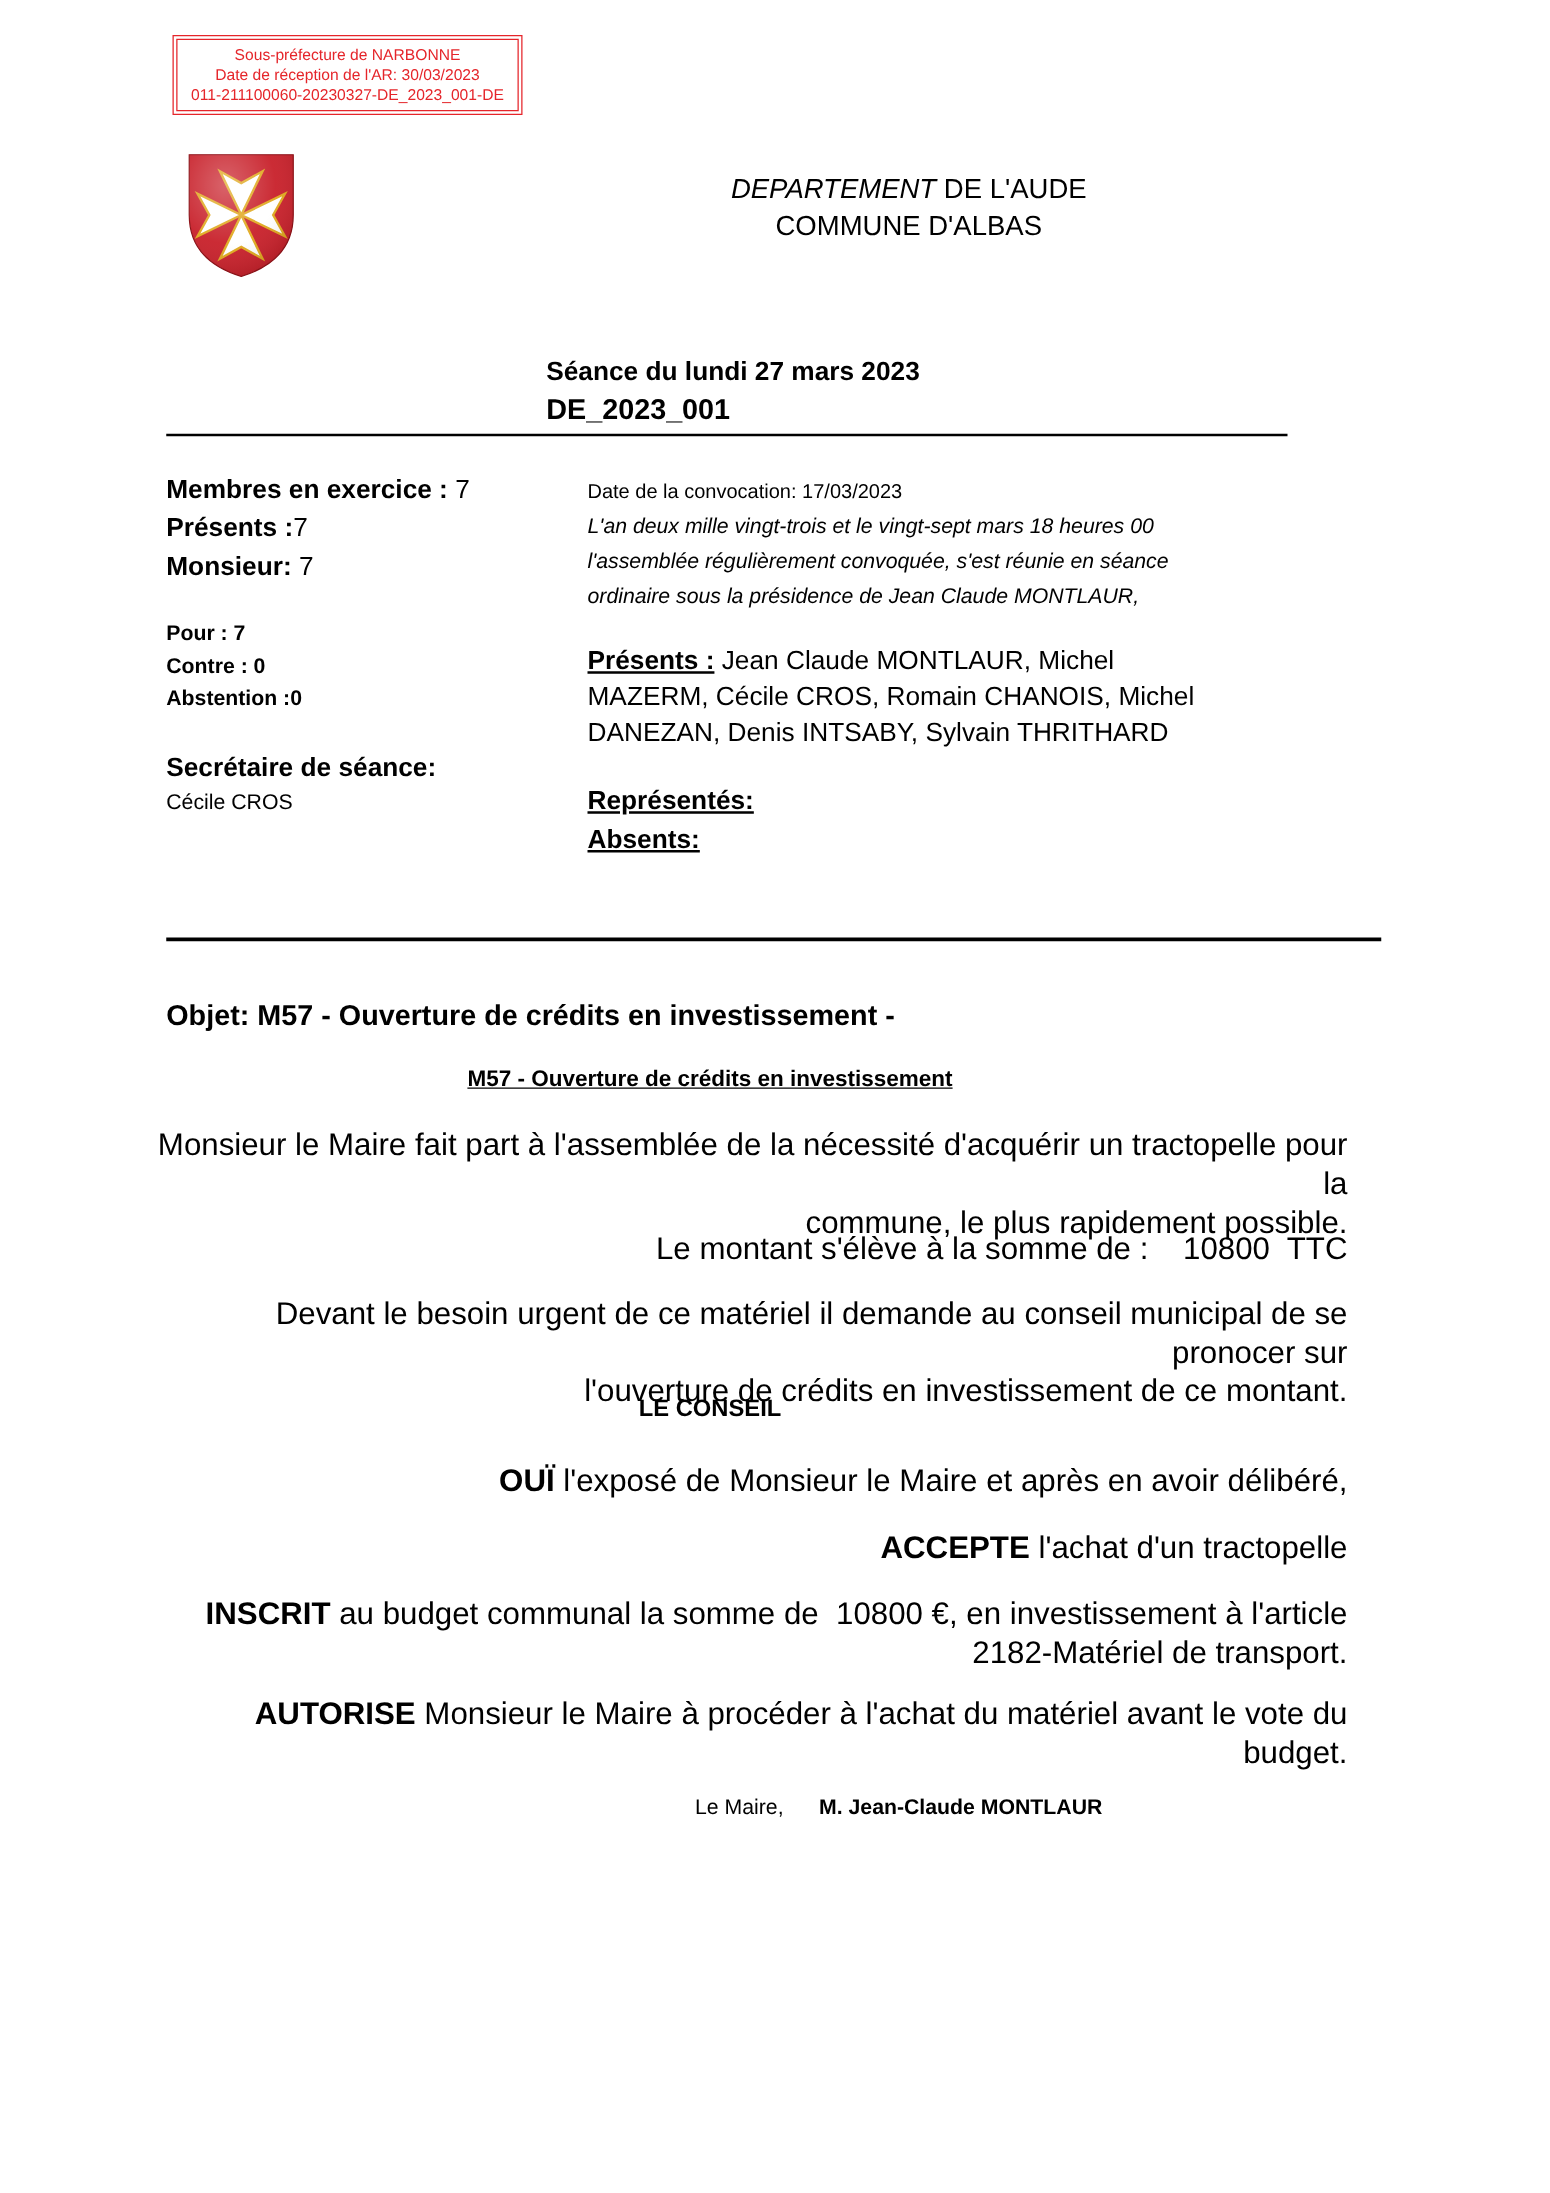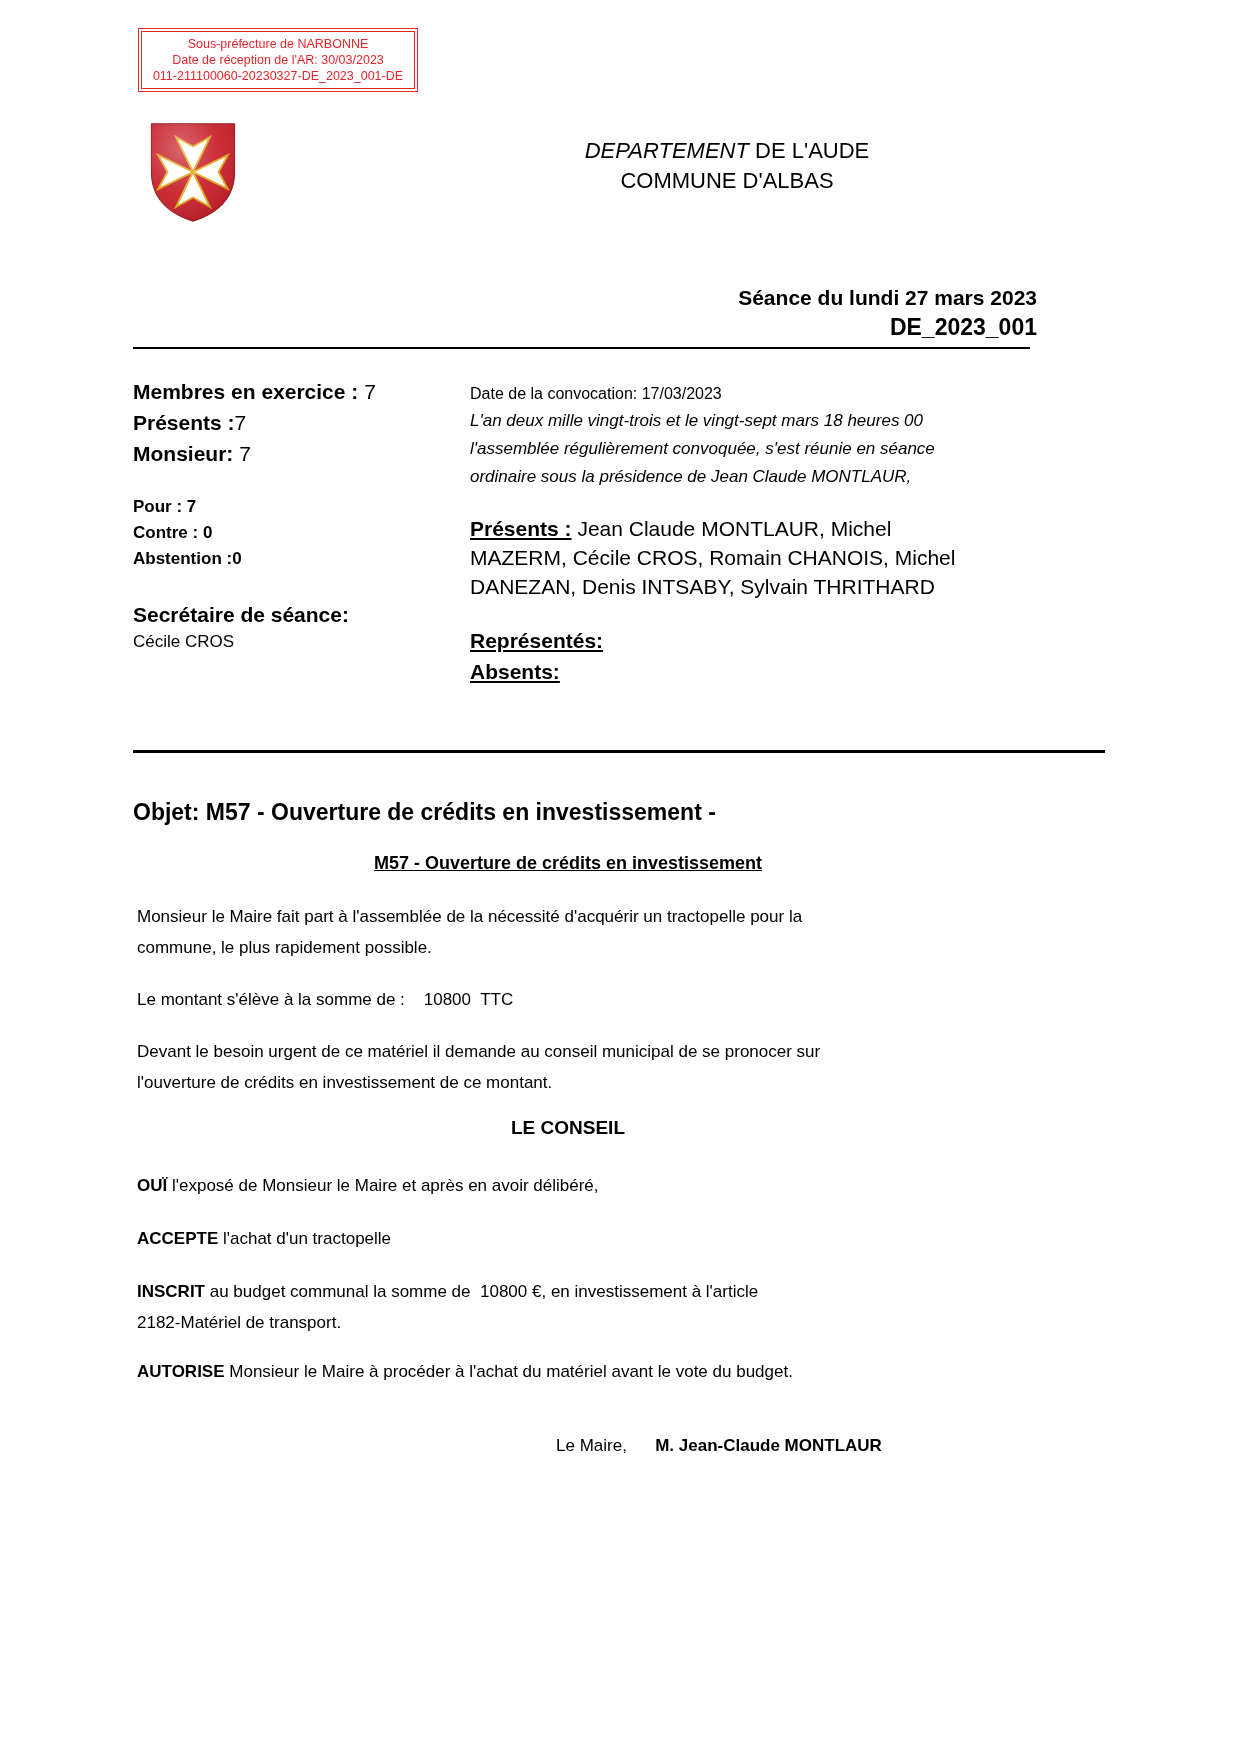--- a/index.html
+++ b/index.html
@@ -31,21 +31,21 @@
   .crest{position:absolute;left:143px;top:120px;width:100px;height:104px;}
   
   .dept-header{
     position:absolute;left:427px;top:136px;width:600px;
     text-align:center;font-size:22px;line-height:30px;
   }
   .dept-header .it{font-style:italic;}
   
   .session{
     position:absolute;left:437px;top:284px;width:600px;
-    text-align:right;font-weight:bold;
+    text-align:left;font-weight:bold;
   }
   .session .s1{font-size:21px;line-height:28px;}
   .session .s2{font-size:23px;line-height:30px;}
   .rule{position:absolute;background:#000;}
   .rule1{left:133px;top:347px;width:897px;height:2px;}
   .rule2{left:133px;top:750px;width:972px;height:3px;}
   
   .leftcol{position:absolute;left:133px;top:376px;width:330px;}
   .leftcol .big{font-size:21px;line-height:31px;font-weight:bold;}
   .leftcol .big .val{font-weight:normal;}
@@ -56,21 +56,21 @@
   .rightcol{position:absolute;left:470px;top:380px;width:580px;}
   .convocation{font-size:16px;line-height:27px;}
   .recital{font-style:italic;font-size:17px;line-height:28px;white-space:pre-line;}
   .presents{margin-top:23px;font-size:21px;line-height:29px;white-space:pre-line;}
   .presents .lead{font-weight:bold;text-decoration:underline;}
   .rollcall{margin-top:24px;font-size:21px;line-height:31px;font-weight:bold;}
   .rollcall div{text-decoration:underline;}
   
   .objet{position:absolute;left:133px;top:799px;width:1000px;font-size:23px;font-weight:bold;}
   .subtitle{position:absolute;left:133px;top:853px;width:870px;text-align:center;font-size:18px;font-weight:bold;text-decoration:underline;}
-  .para{position:absolute;left:137px;width:960px;font-size:17px;line-height:31px;white-space:pre-line;}
+  .para{position:absolute;left:118px;width:960px;font-size:25px;line-height:31px;white-space:pre-line;text-align:right;}
   .p1{top:901px;}
   .p2{top:984px;}
   .p3{top:1036px;}
   .conseil{position:absolute;left:133px;top:1117px;width:870px;text-align:center;font-size:19px;font-weight:bold;}
   .p4{top:1170px;}
   .p5{top:1223px;}
   .p6{top:1276px;}
   .p7{top:1356px;}
   .para .lead{font-weight:bold;}
   

